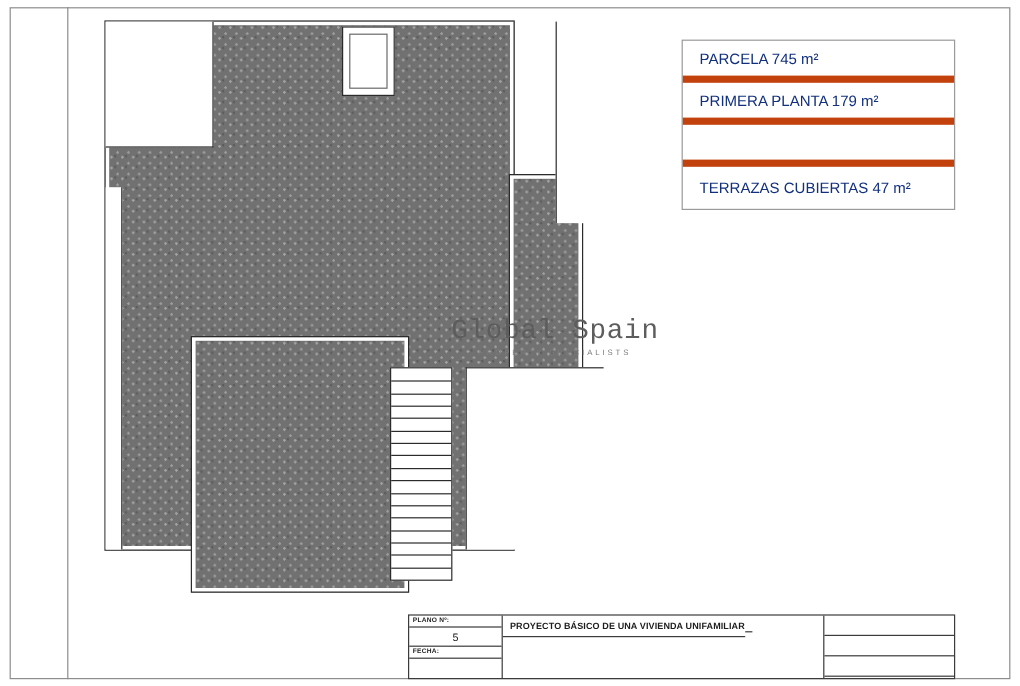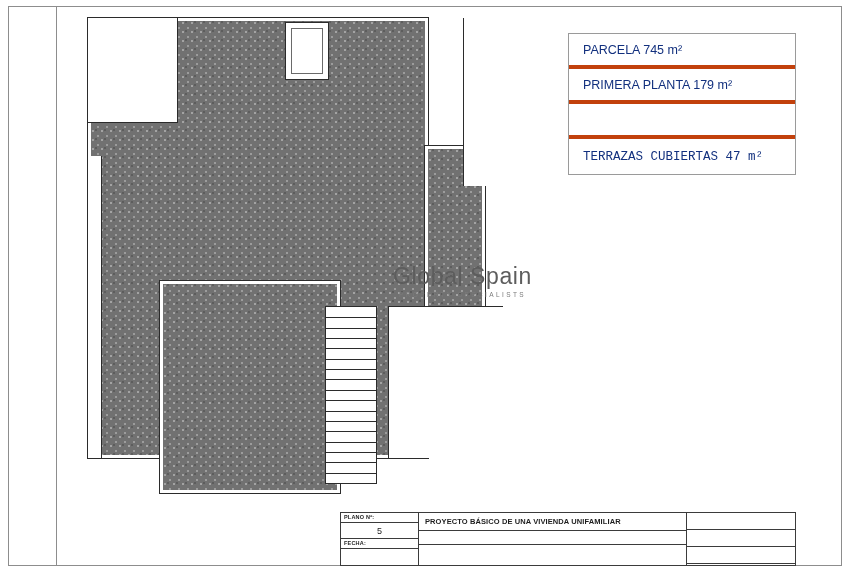--- a/index.html
+++ b/index.html
@@ -183,21 +183,21 @@
   
   #watermark {
     position: absolute;
     left: 285px;
     top: 258px;
     width: 215px;
     text-align: center;
     pointer-events: none;
   }
   #watermark .wm-main {
-    font-family: Liberation Sans, sans-serif;
+    font-family: Liberation Mono, monospace;
     font-size: 23px;
     color: #5d5d5d;
     letter-spacing: 0.6px;
     line-height: 1.1;
   }
   #watermark .wm-sub {
     font-family: "Liberation Sans", sans-serif;
     font-size: 6.5px;
     color: #7b7b7b;
     letter-spacing: 2.4px;
@@ -209,27 +209,27 @@
     position: absolute;
     left: 568px;
     top: 33px;
     width: 228px;
     border: 1px solid #9a9a9a;
     box-sizing: border-box;
     background: #ffffff;
   }
   .legend-row {
     height: 35px;
-    border-bottom: 4px solid #c2410c;
+    border-bottom: 6px solid #c2410c;
     display: flex;
     align-items: center;
     padding-left: 14px;
     box-sizing: border-box;
   }
-  .legend-row:last-child { border-bottom: none; font-family: Liberation Mono, monospace; }
+  .legend-row:last-child { border-bottom: none; }
   .legend-row .legend-text {
     font-size: 12.5px;
     color: #12307e;
     white-space: nowrap;
   }
   .legend-row.empty { }
 
   
   #titleblock {
     position: absolute;
@@ -270,21 +270,21 @@
     box-sizing: border-box;
   }
   #tb-fecha-label { height: 10px; }
   #tb-fecha-value { flex: 1; }
 
   #tb-col2 {
     width: 268px;
     border-right: 1px solid #3b3b3b;
     box-sizing: border-box;
     display: flex;
-    flex-direction: column;
+    flex-direction: row;
   }
   #tb-project-title {
     height: 18px;
     display: flex;
     align-items: center;
     padding-left: 6px;
     font-size: 7.5px;
     font-weight: bold;
     color: #1d1d1d;
     border-bottom: 1px solid #3b3b3b;

